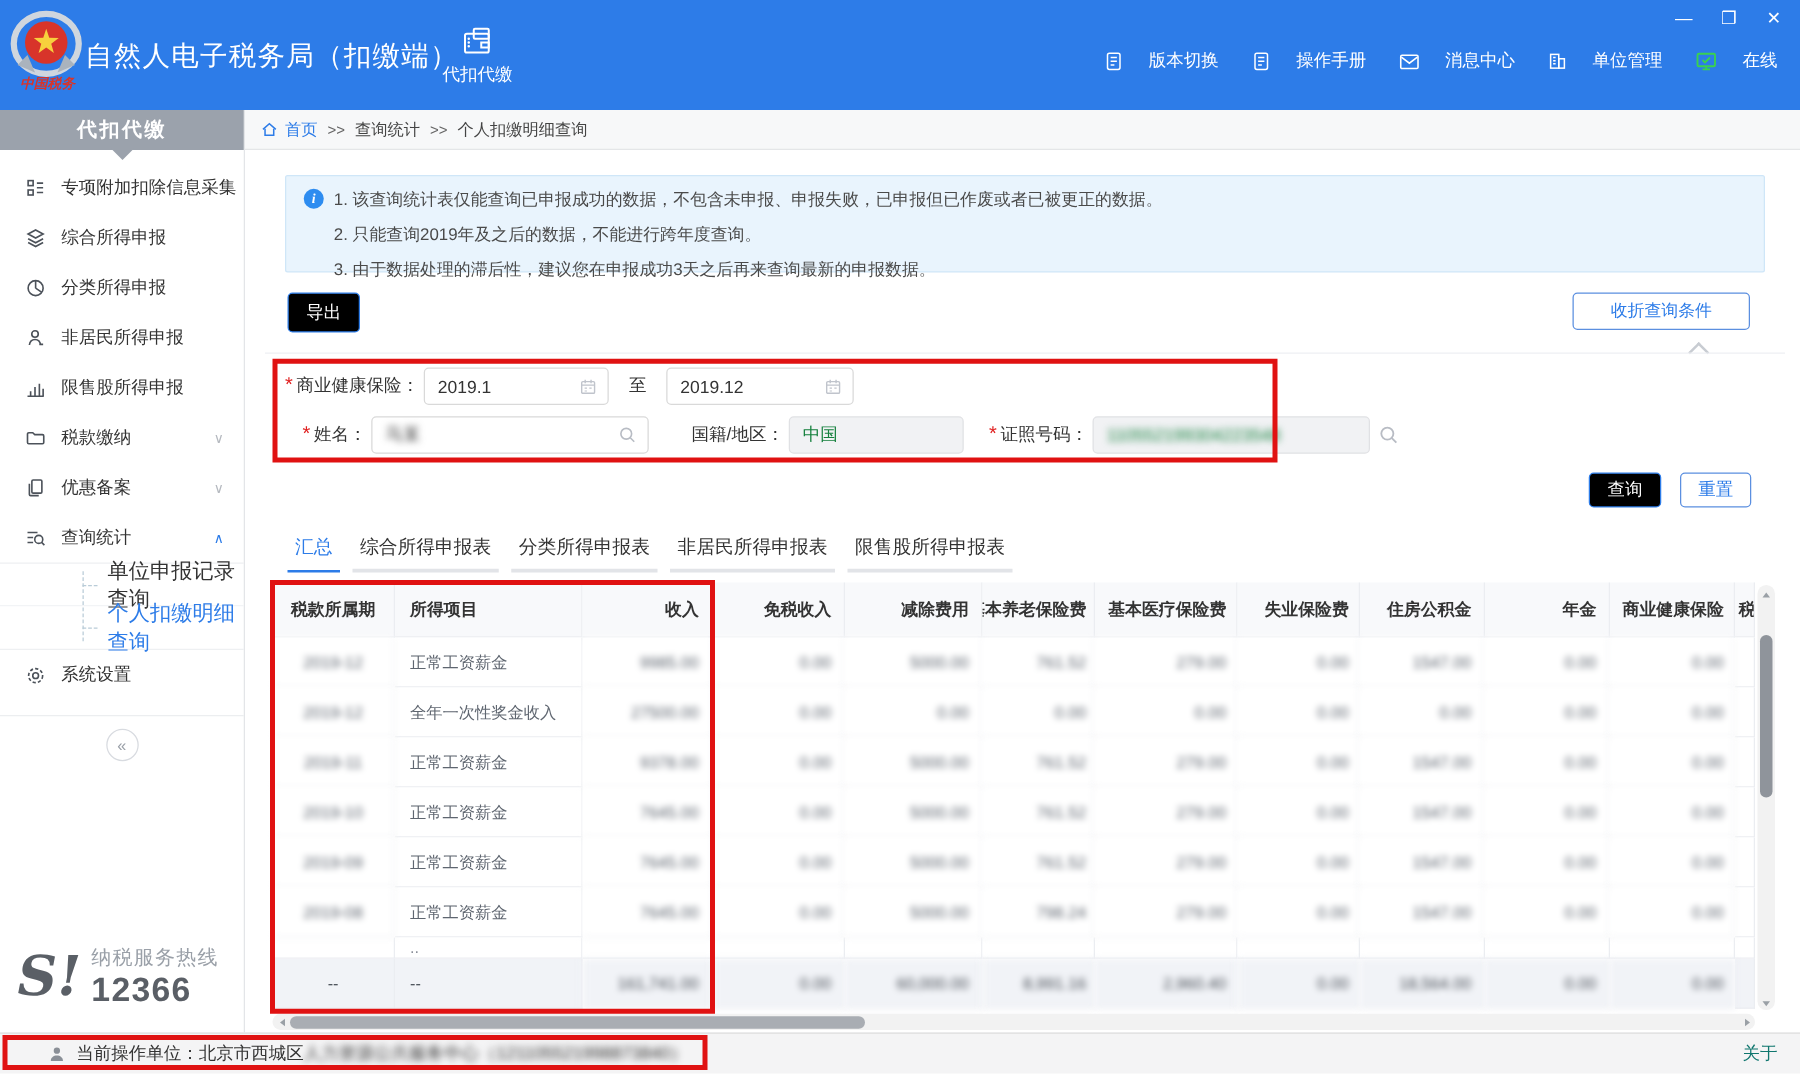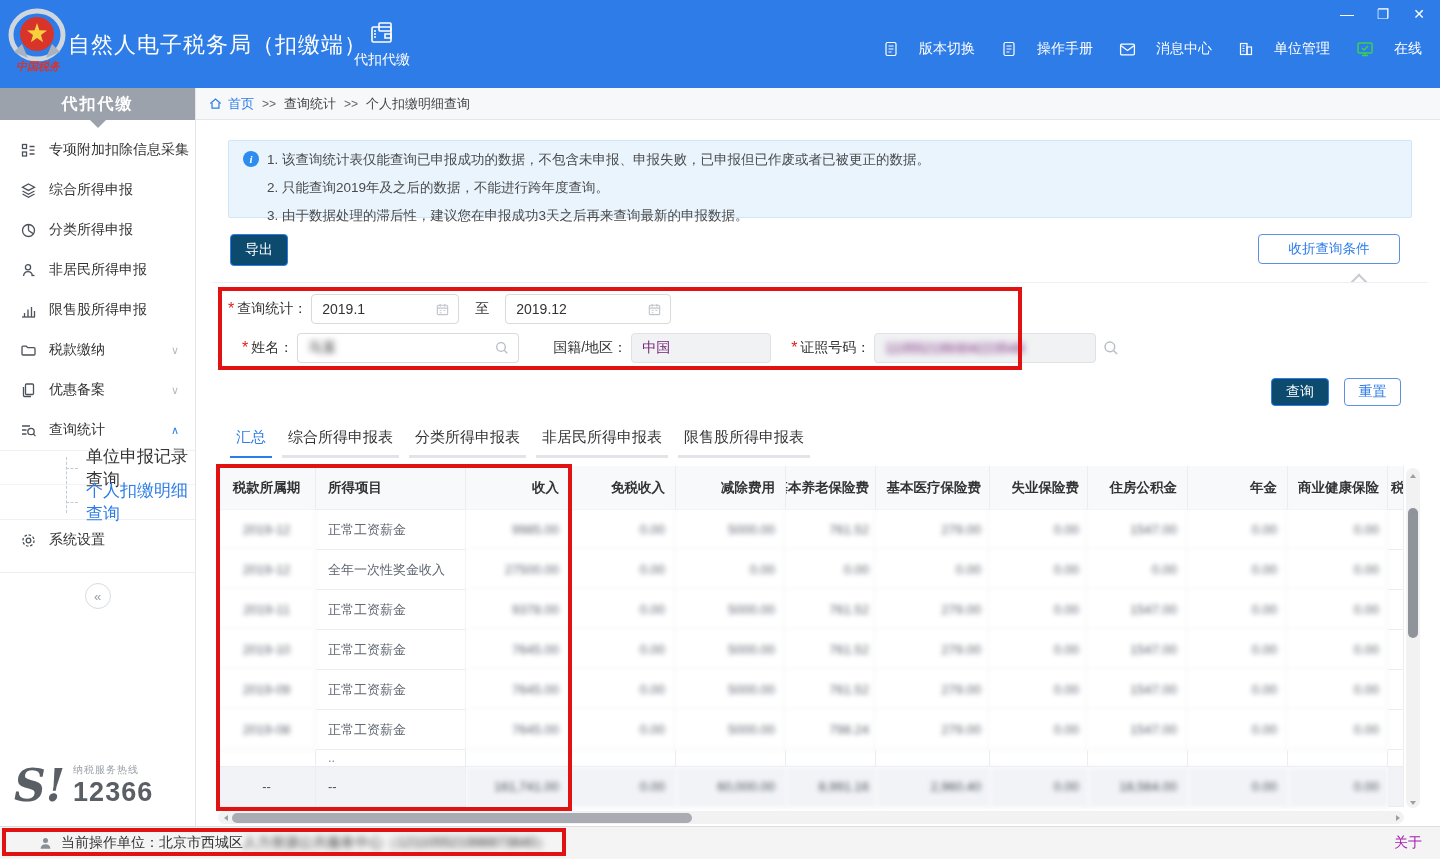--- a/index.html
+++ b/index.html
@@ -43,21 +43,21 @@
   .sm-item:before { content:""; position:absolute; left:66px; top:50%; width:12px;
                     border-top:1px dashed #b9ccd8; }
   .sm-item.active { color:#2d7ce8; }
   .collapse-wrap { border-top:1px solid #eceef0; margin-top:12px; padding-top:10px;
                    display:flex; justify-content:center; }
   .collapse-btn { width:26px; height:26px; border-radius:50%; border:1px solid #d8dbe0; color:#9aa0a8;
                   display:flex; align-items:center; justify-content:center; font-size:13px; cursor:pointer; background:#fff; }
   .hotline { position:absolute; left:14px; bottom:18px; display:flex; align-items:center; gap:8px; }
   .hotline-mark { font-family:"DejaVu Serif","Liberation Serif",serif; font-style:italic; font-weight:bold;
                   font-size:44px; color:#5a5f66; line-height:1; }
-  .hotline-txt .t1 { font-size:10px; color:#9aa0a8; letter-spacing:1px; }
+  .hotline-txt .t1 { font-size:16px; color:#9aa0a8; letter-spacing:1px; }
   .hotline-txt .t2 { font-size:27px; font-weight:bold; color:#5a5f66; letter-spacing:1px; }
 
   
   .crumb-bar { position:absolute; left:196px; top:88px; width:1400px; height:32px; background:#f7f8f9;
                border-bottom:1px solid #e4e6e8; display:flex; align-items:center; padding:0 12px; font-size:13px; }
   .crumb-home { display:flex; align-items:center; gap:5px; color:#2d7ce8; cursor:pointer; }
   .crumb-sep { color:#666; margin:0 8px; font-size:12px; }
   .crumb-txt { color:#444; }
   .pane-ctl { margin-left:auto; display:flex; gap:14px; color:#7a7f86; font-size:13px; }
   .pane-ctl span { cursor:pointer; }
@@ -67,37 +67,37 @@
 
   .notice { position:absolute; left:228px; top:140px; width:1184px; height:78px; background:#e9f4fd;
             border:1px solid #cfe6f8; border-radius:2px; padding:8px 12px 8px 14px; }
   .n-line { display:flex; align-items:flex-start; gap:8px; font-size:13.5px; color:#4a4a4a; line-height:21px; }
   .n-line + .n-line { margin-top:7px; padding-left:24px; }
   .info-ico { width:16px; height:16px; border-radius:50%; background:#2d8cf0; color:#fff; font-size:11px;
               font-weight:bold; display:flex; align-items:center; justify-content:center; flex:0 0 16px; margin-top:2px;
               font-family:"Liberation Serif",serif; font-style:italic; }
 
   .btn { border-radius:4px; font-size:14px; display:flex; align-items:center; justify-content:center; cursor:pointer; }
-  .btn-primary { background:#0c4a6e; color:#fff; border:1px solid #2d7ce8; }
+  .btn-primary { background:#000000; color:#fff; border:1px solid #2d7ce8; }
   .btn-ghost { background:#fff; color:#2d7ce8; border:1px solid #5b8fe0; }
   .export-btn { position:absolute; left:230px; top:234px; width:58px; height:32px; }
   .collapse-filters-btn { position:absolute; left:1258px; top:234px; width:142px; height:30px; font-size:13.5px; }
   .caret-up { position:absolute; left:1352px; top:272px; width:14px; height:14px; }
   .caret-up:before { content:""; position:absolute; left:1px; top:4px; width:10px; height:10px;
                      border-left:2px solid #c8ccd2; border-top:2px solid #c8ccd2; transform:rotate(45deg); }
   .toolbar-divider { position:absolute; left:212px; top:282px; width:1216px; height:0; border-top:1px solid #eef0f3; }
 
   
   .req { color:#e02020; margin-right:3px; }
   .f-label { font-size:14px; color:#333; }
   .f-row1 { position:absolute; left:228px; top:294px; height:30px; display:flex; align-items:center; }
   .f-row2 { position:absolute; left:242px; top:333px; height:30px; display:flex; align-items:center; }
   .inp { height:30px; border:1px solid #d9d9d9; border-radius:4px; background:#fff; display:flex;
          align-items:center; padding:0 8px 0 10px; font-size:14px; color:#333; }
-  .inp.disabled { background:#f1f2f4; border-color:#e0e1e4; color:#701a75; }
+  .inp.disabled { background:#f1f2f4; border-color:#e0e1e4; color:#15803d; }
   .inp .val { flex:1; }
   .blur { filter:blur(3px); }
   .ico-btn { cursor:pointer; }
 
   .actions { position:absolute; left:1271px; top:378px; display:flex; gap:15px; }
   .q-btn { width:58px; height:28px; }
   .r-btn { width:57px; height:28px; }
 
   
   .tabs { position:absolute; left:230px; top:428px; display:flex; gap:10px; }
@@ -139,21 +139,21 @@
   .vscroll .arr { position:absolute; left:0; width:14px; height:12px; cursor:pointer; }
   .arr-u:before { content:""; position:absolute; left:3.5px; top:3px; border:3px solid transparent; border-bottom:4px solid #9aa0a6; }
   .arr-d:before { content:""; position:absolute; left:3.5px; top:5px; border:3px solid transparent; border-top:4px solid #9aa0a6; }
   .arr-u{top:0;} .arr-d{bottom:0;}
   .v-thumb { position:absolute; left:2px; top:40px; width:10px; height:130px; background:#8f949b; border-radius:5px; cursor:grab; }
 
   
   .statusbar { position:absolute; left:0; top:826px; width:1440px; height:33px; background:#f4f4f5;
                border-top:1px solid #ddd; display:flex; align-items:center; padding:0 18px 0 38px; font-size:14px; }
   .status-txt { color:#333; margin-left:8px; }
-  .about-link { margin-left:auto; color:#a21caf; cursor:pointer; }
+  .about-link { margin-left:auto; color:#0f766e; cursor:pointer; }
 
   
   .anno { position:absolute; border:4px solid #e01212; z-index:60; pointer-events:none; }
   .anno-form  { left:218px; top:287px; width:804px; height:83px; }
   .anno-table { left:216px; top:464px; width:356px; height:347px; }
   .anno-status{ left:2px;  top:828px; width:564px; height:28px; }
 </style>
 </head>
 <body>
 
@@ -398,33 +398,33 @@
     </div>
 </div>
 
 <div class="btn btn-primary export-btn">导出</div>
 <div class="btn btn-ghost collapse-filters-btn">收折查询条件</div>
 <div class="caret-up"></div>
 <div class="toolbar-divider"></div>
 
 <div class="f-row1">
   <span class="req">*</span>
-  <span class="f-label">查询统计：</span>
+  <span class="f-label">商业健康保险：</span>
   <span class="inp" style="width:148px; margin-left:4px;">
     <span class="val">2019.1</span>
     <span class="ico-btn">
       <svg viewBox="0 0 16 16" width="15" height="15" fill="none" stroke="#c0c4cc" stroke-width="1.2">
         <rect x="2.5" y="3.5" width="11" height="10" rx="1"></rect>
           <path d="M2.5 6.5h11M5.5 2v3M10.5 2v3"></path>
           <path d="M5 9h2M5 11.5h2M9 9h2" stroke-width="1"></path>
       </svg>
       </span>
   </span>
   <span class="f-label" style="margin:0 16px;">至</span>
-  <span class="inp" style="width:166px;">
+  <span class="inp" style="width:150px;">
     <span class="val">2019.12</span>
     <span class="ico-btn">
       <svg viewBox="0 0 16 16" width="15" height="15" fill="none" stroke="#c0c4cc" stroke-width="1.2">
         <rect x="2.5" y="3.5" width="11" height="10" rx="1"></rect>
           <path d="M2.5 6.5h11M5.5 2v3M10.5 2v3"></path>
           <path d="M5 9h2M5 11.5h2M9 9h2" stroke-width="1"></path>
       </svg>
       </span>
   </span>
 </div>

